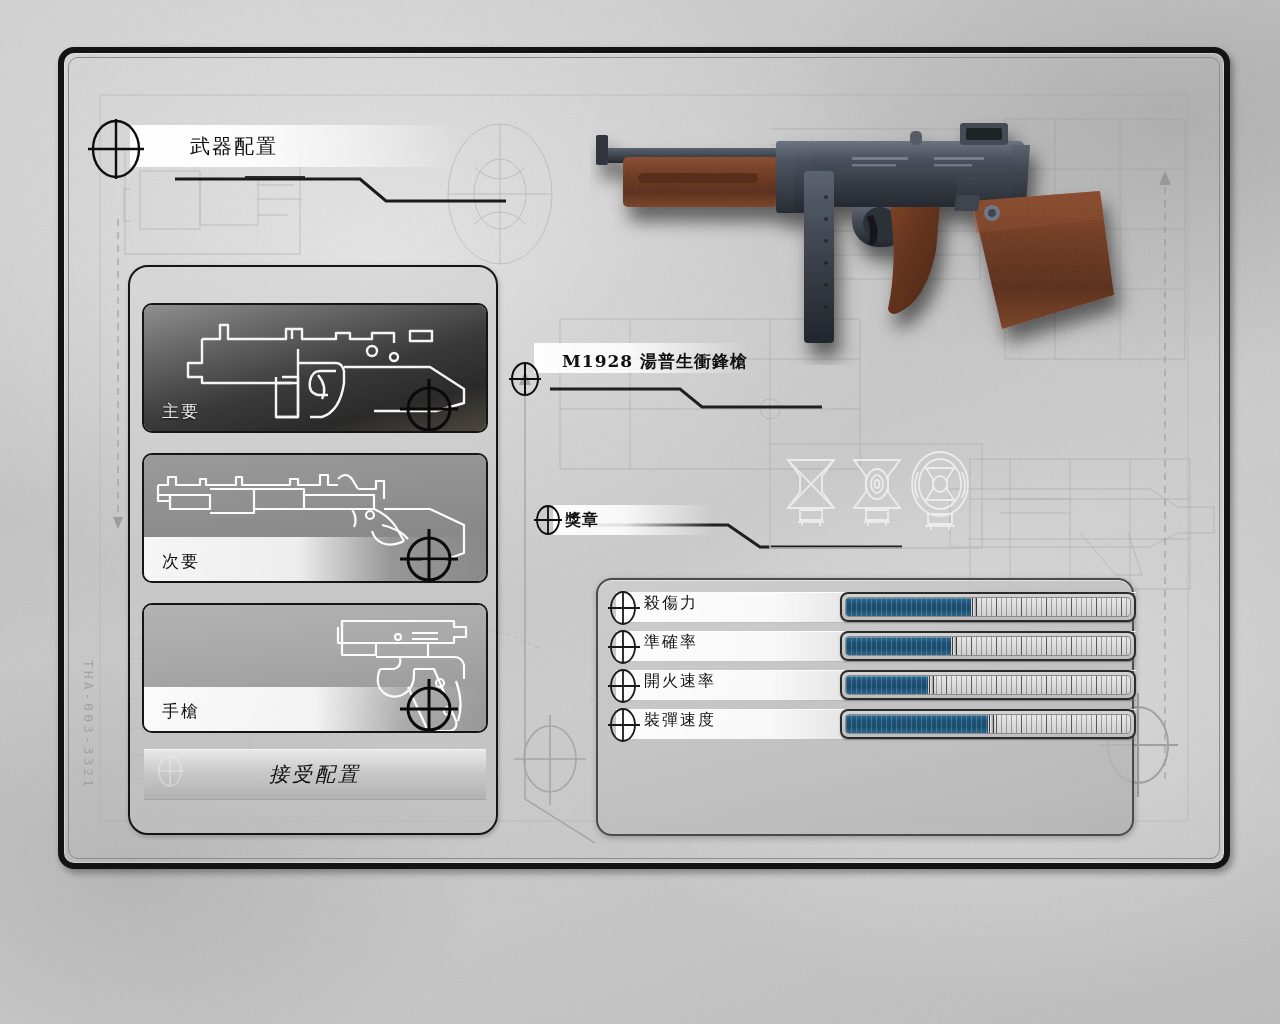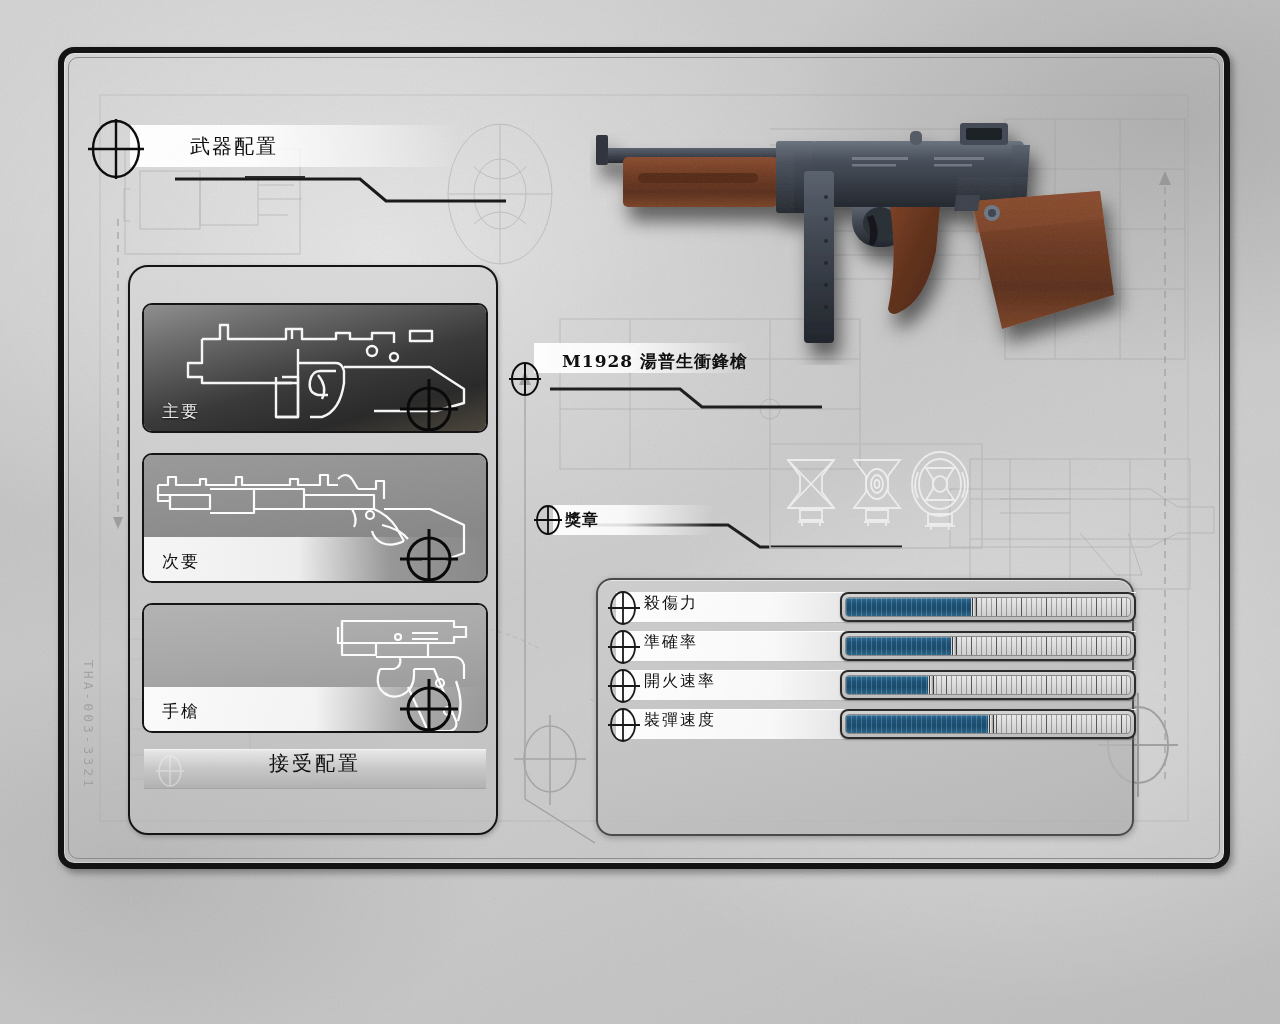--- a/index.html
+++ b/index.html
@@ -121,26 +121,27 @@
     position:absolute; left:18px; bottom:8px;
     font-size:17px; color:#111; letter-spacing:2px; z-index:4;
     font-family:"DejaVu Sans", sans-serif;
   }
   .slot-label.light{ color:#e8e8e8; text-shadow:0 1px 2px rgba(0,0,0,0.8); }
   .slot-outline{ position:absolute; z-index:2; }
   .slot-reticle{ position:absolute; right:28px; bottom:-10px; z-index:5; }
 
   
   #accept-button{
-    position:absolute; left:14px; top:482px; width:342px; height:40px;
+    position:absolute; left:14px; top:482px; width:342px; height:51px;
     background:linear-gradient(180deg, rgba(236,236,236,0.9) 0%, rgba(200,200,200,0.92) 48%, rgba(176,176,176,0.9) 100%);
     border-top:1px solid rgba(255,255,255,0.85);
     border-bottom:1px solid rgba(120,120,120,0.6);
-    display:flex; justify-content:center;
+    display:flex; align-items:center; justify-content:center;
     cursor:pointer;
+    font-style:italic;
   }
   #accept-button .accept-text{
     font-size:20px; color:#0f0f0f; letter-spacing:3px;
     font-family:"DejaVu Sans", sans-serif;
   }
   .accept-reticle{ position:absolute; left:8px; top:4px; opacity:0.45; }
 
   
   .stats-panel{
     position:absolute; left:596px; top:578px; width:538px; height:258px;

